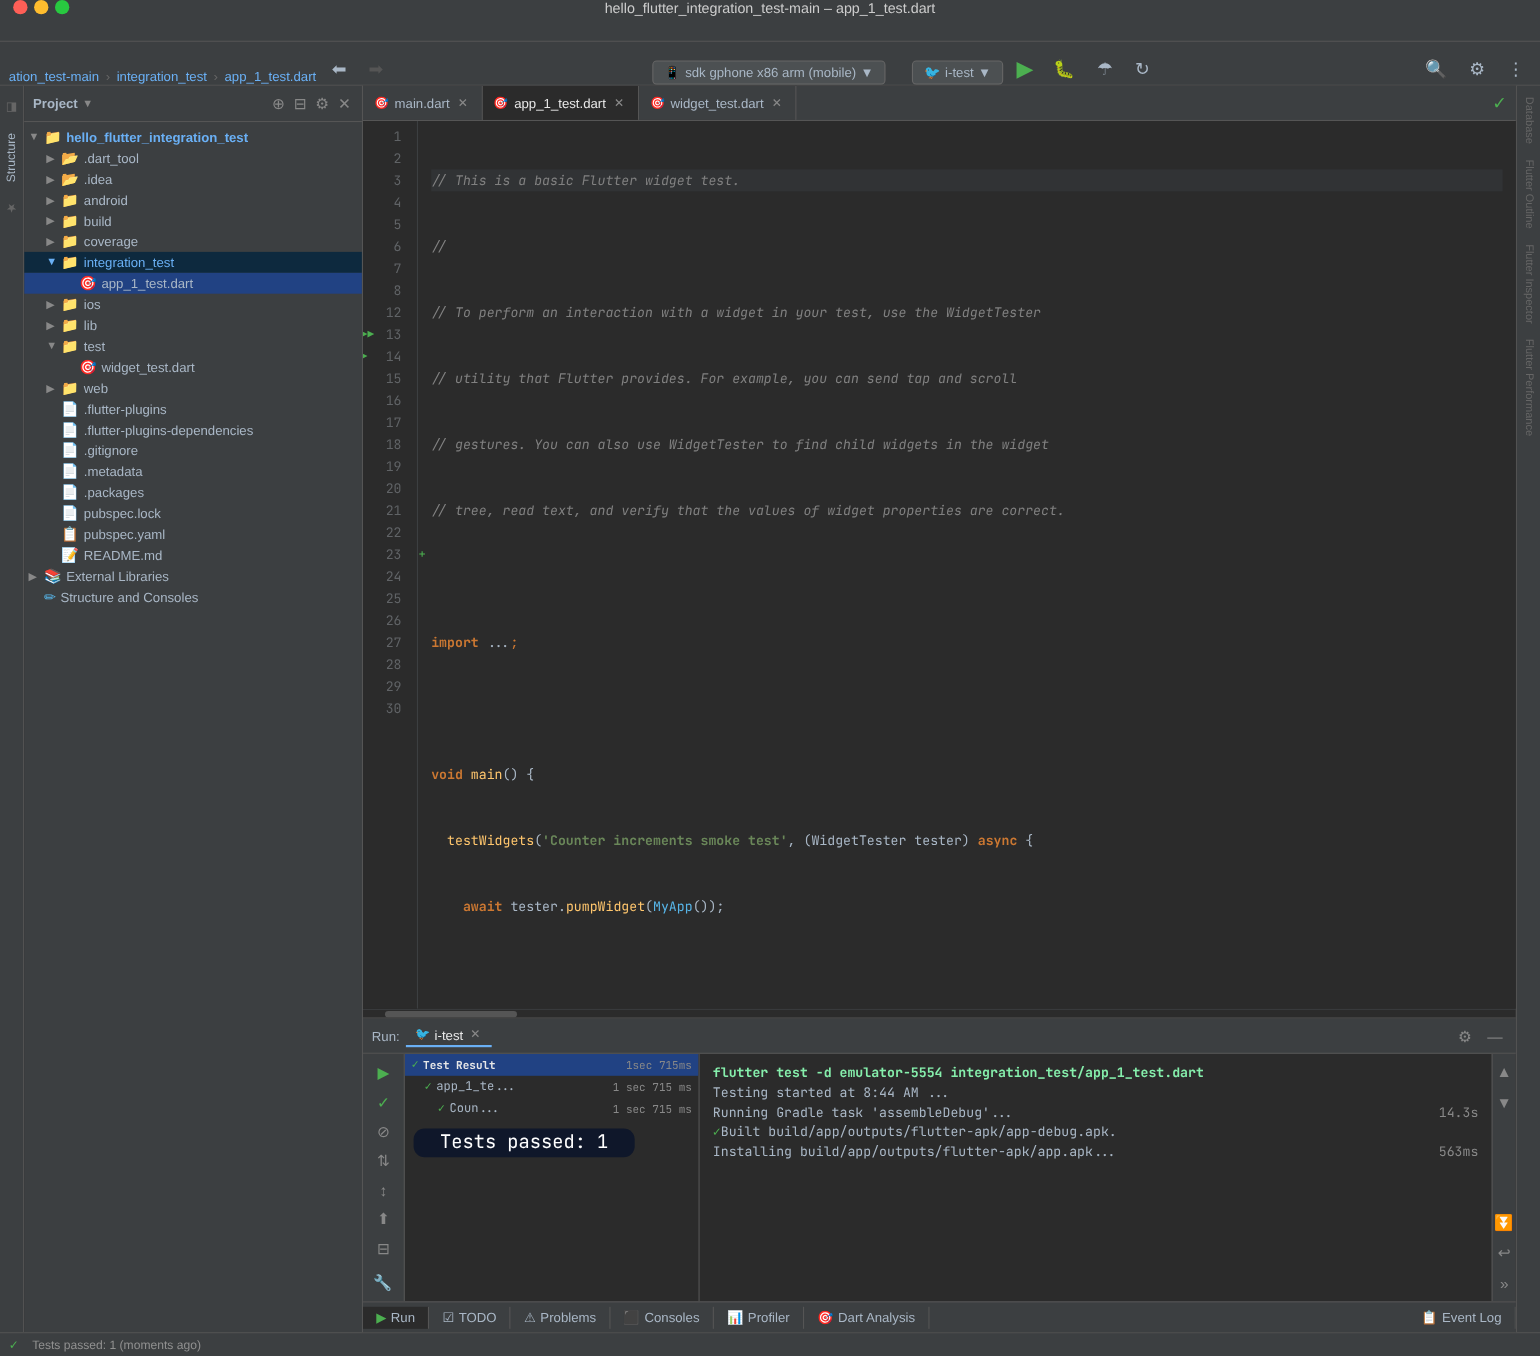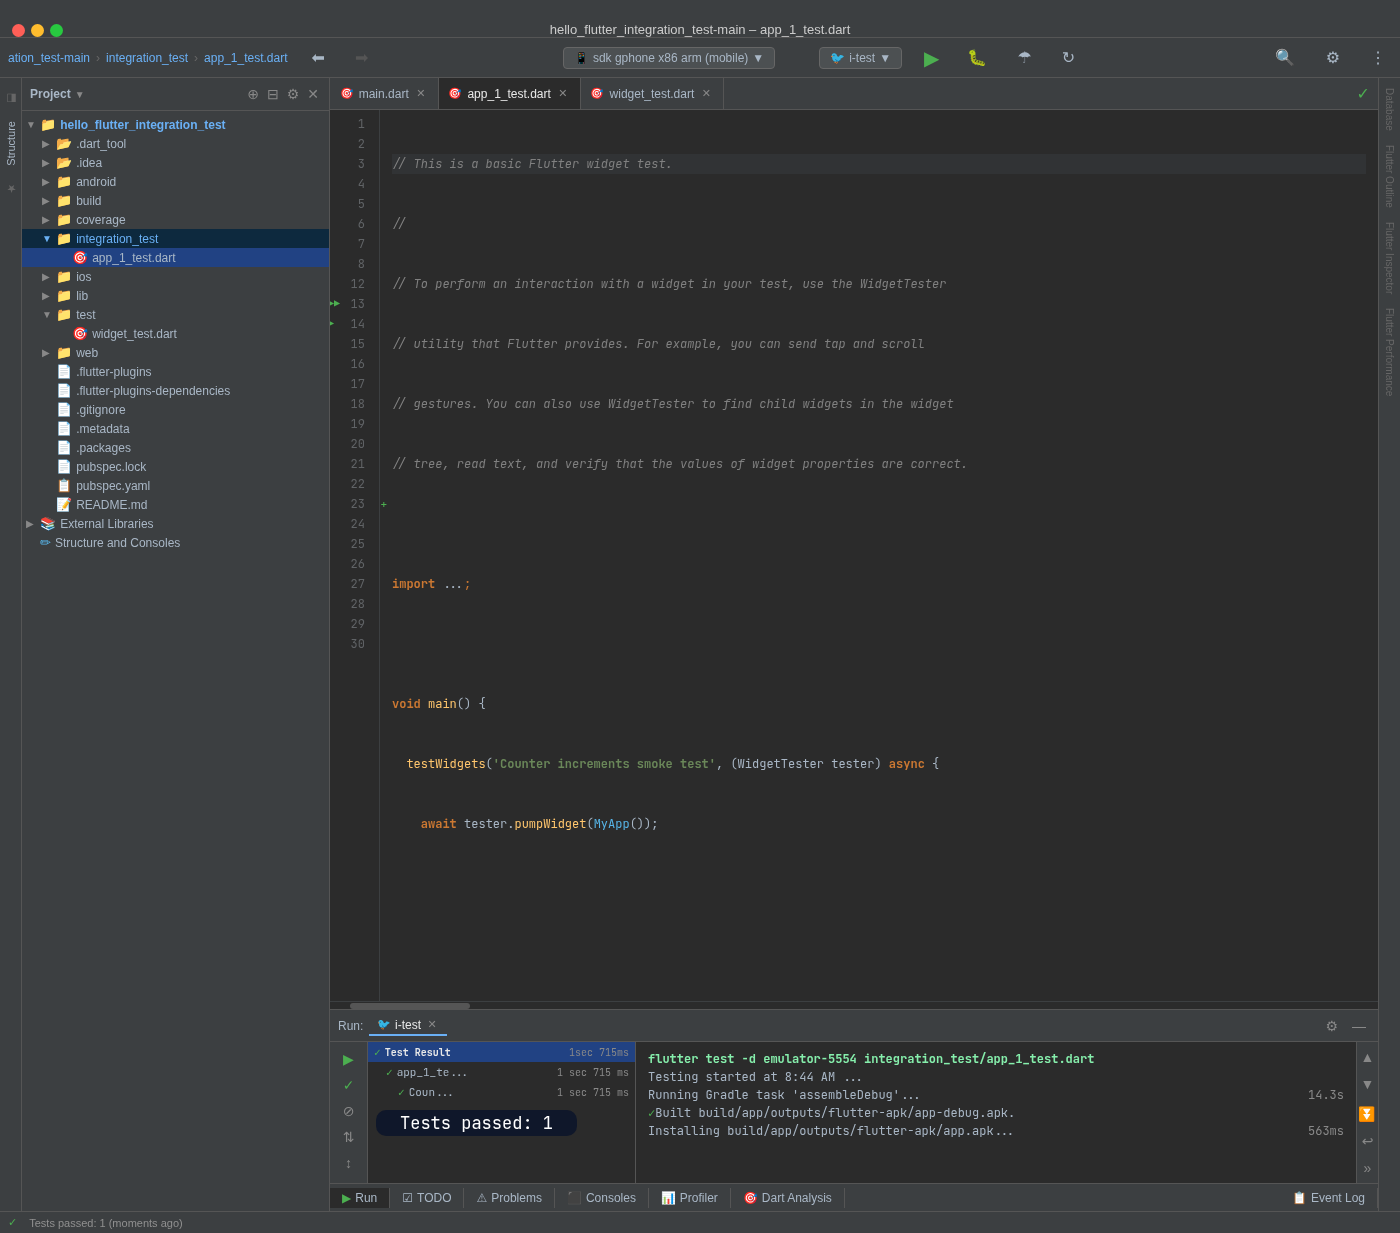--- a/index.html
+++ b/index.html
@@ -11,21 +11,21 @@
       width: 1400px;
       height: 1233px;
       overflow: hidden;
     }
 
     
     .title-bar {
       background: #3c3f41;
       height: 38px;
       display: flex;
-      align-items: flex-end;
+      align-items: flex-start;
       justify-content: center;
       position: relative;
       border-bottom: 1px solid #555;
     }
     .title-bar-buttons {
       position: absolute;
       left: 12px;
       display: flex;
       gap: 6px;
     }
@@ -39,24 +39,24 @@
       color: #ccc;
       font-size: 13px;
       font-weight: 500;
     }
 
     
     .top-toolbar {
       background: #3c3f41;
       height: 40px;
       display: flex;
-      align-items: center;
+      align-items: flex-end;
       padding: 0 8px;
       border-bottom: 1px solid #555;
-      gap: 18px;
+      gap: 8px;
       overflow: hidden;
     }
     .breadcrumb {
       display: flex;
       align-items: center;
       gap: 4px;
       font-size: 12px;
       color: #a9b7c6;
     }
     .breadcrumb-sep { color: #666; margin: 0 2px; }
@@ -281,21 +281,21 @@
       color: #666;
       font-size: 10px;
       writing-mode: vertical-rl;
       cursor: pointer;
       padding: 6px 2px;
       white-space: nowrap;
     }
 
     
     .bottom-panel {
-      height: 174px;
+      height: 258px;
       background: #2b2b2b;
       border-top: 1px solid #555;
       display: flex;
       flex-direction: column;
     }
     .run-header {
       display: flex;
       align-items: center;
       background: #3c3f41;
       border-bottom: 1px solid #555;

